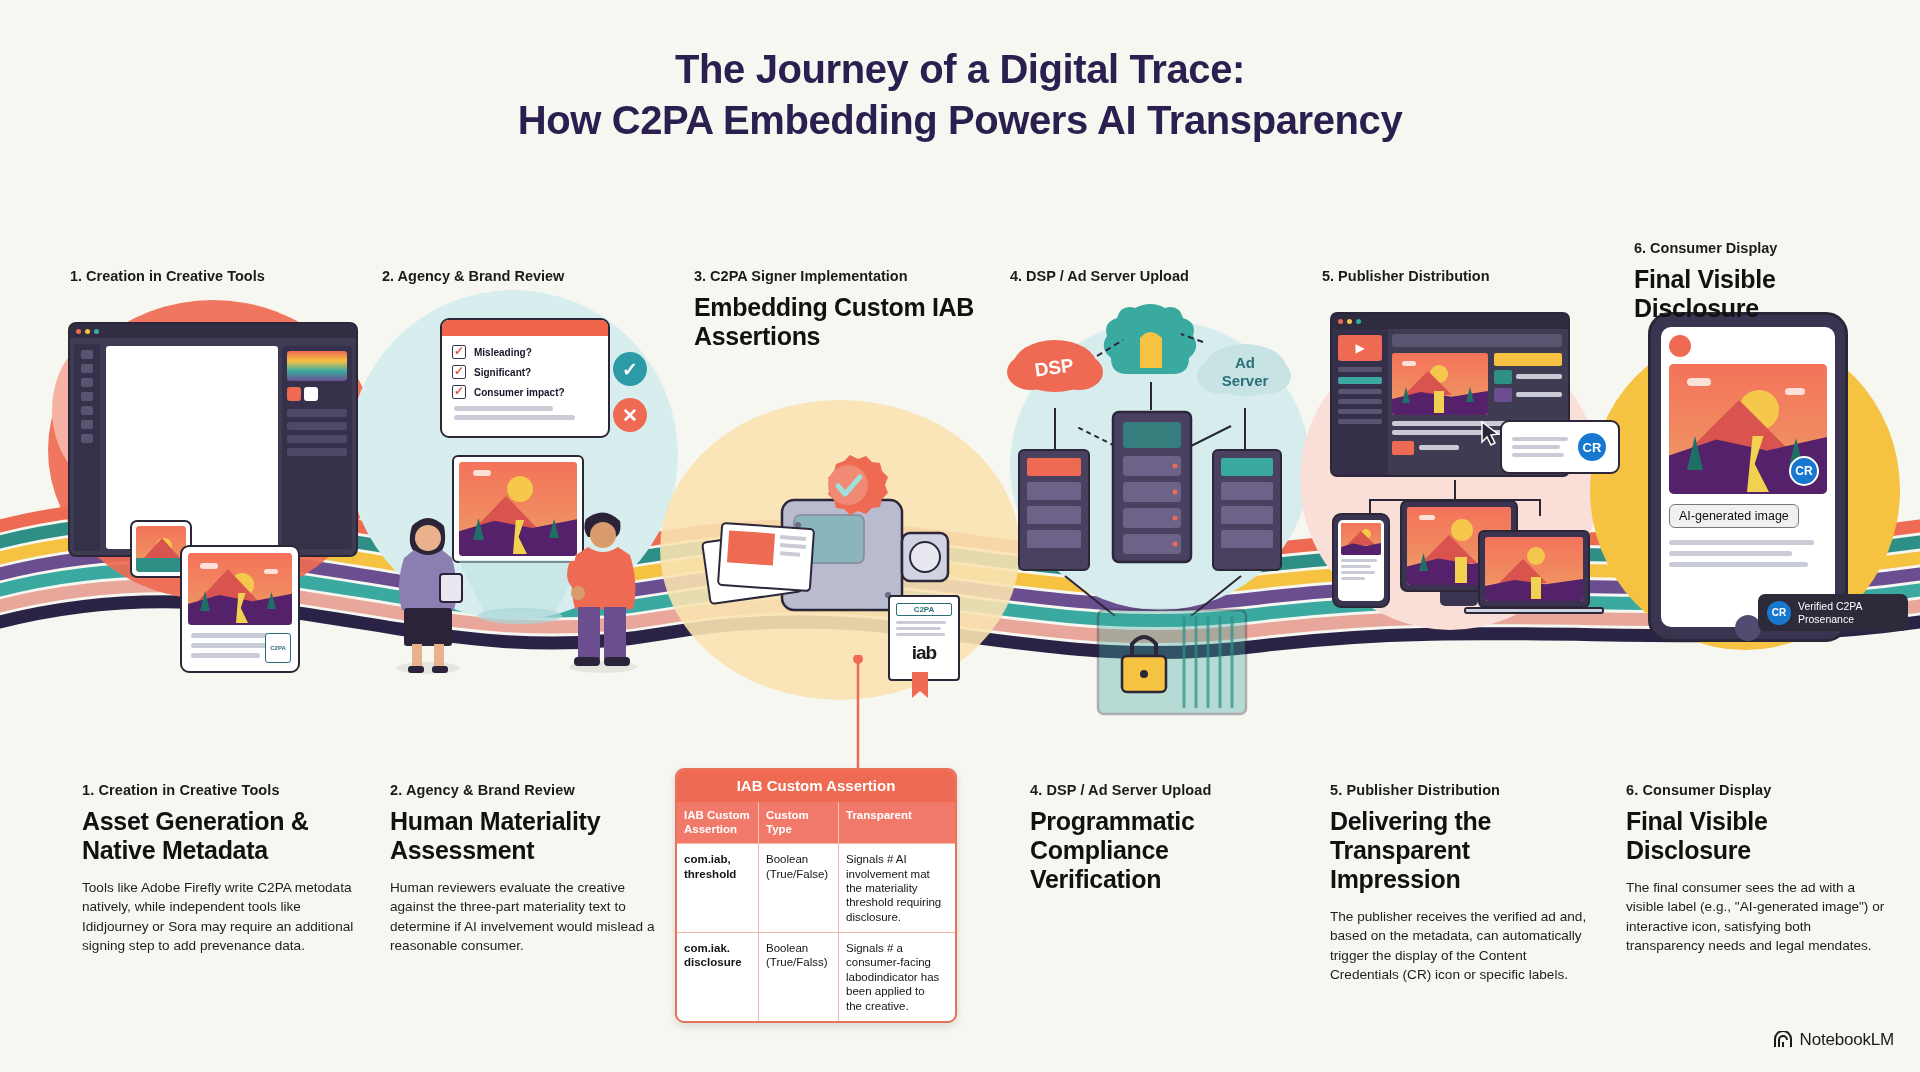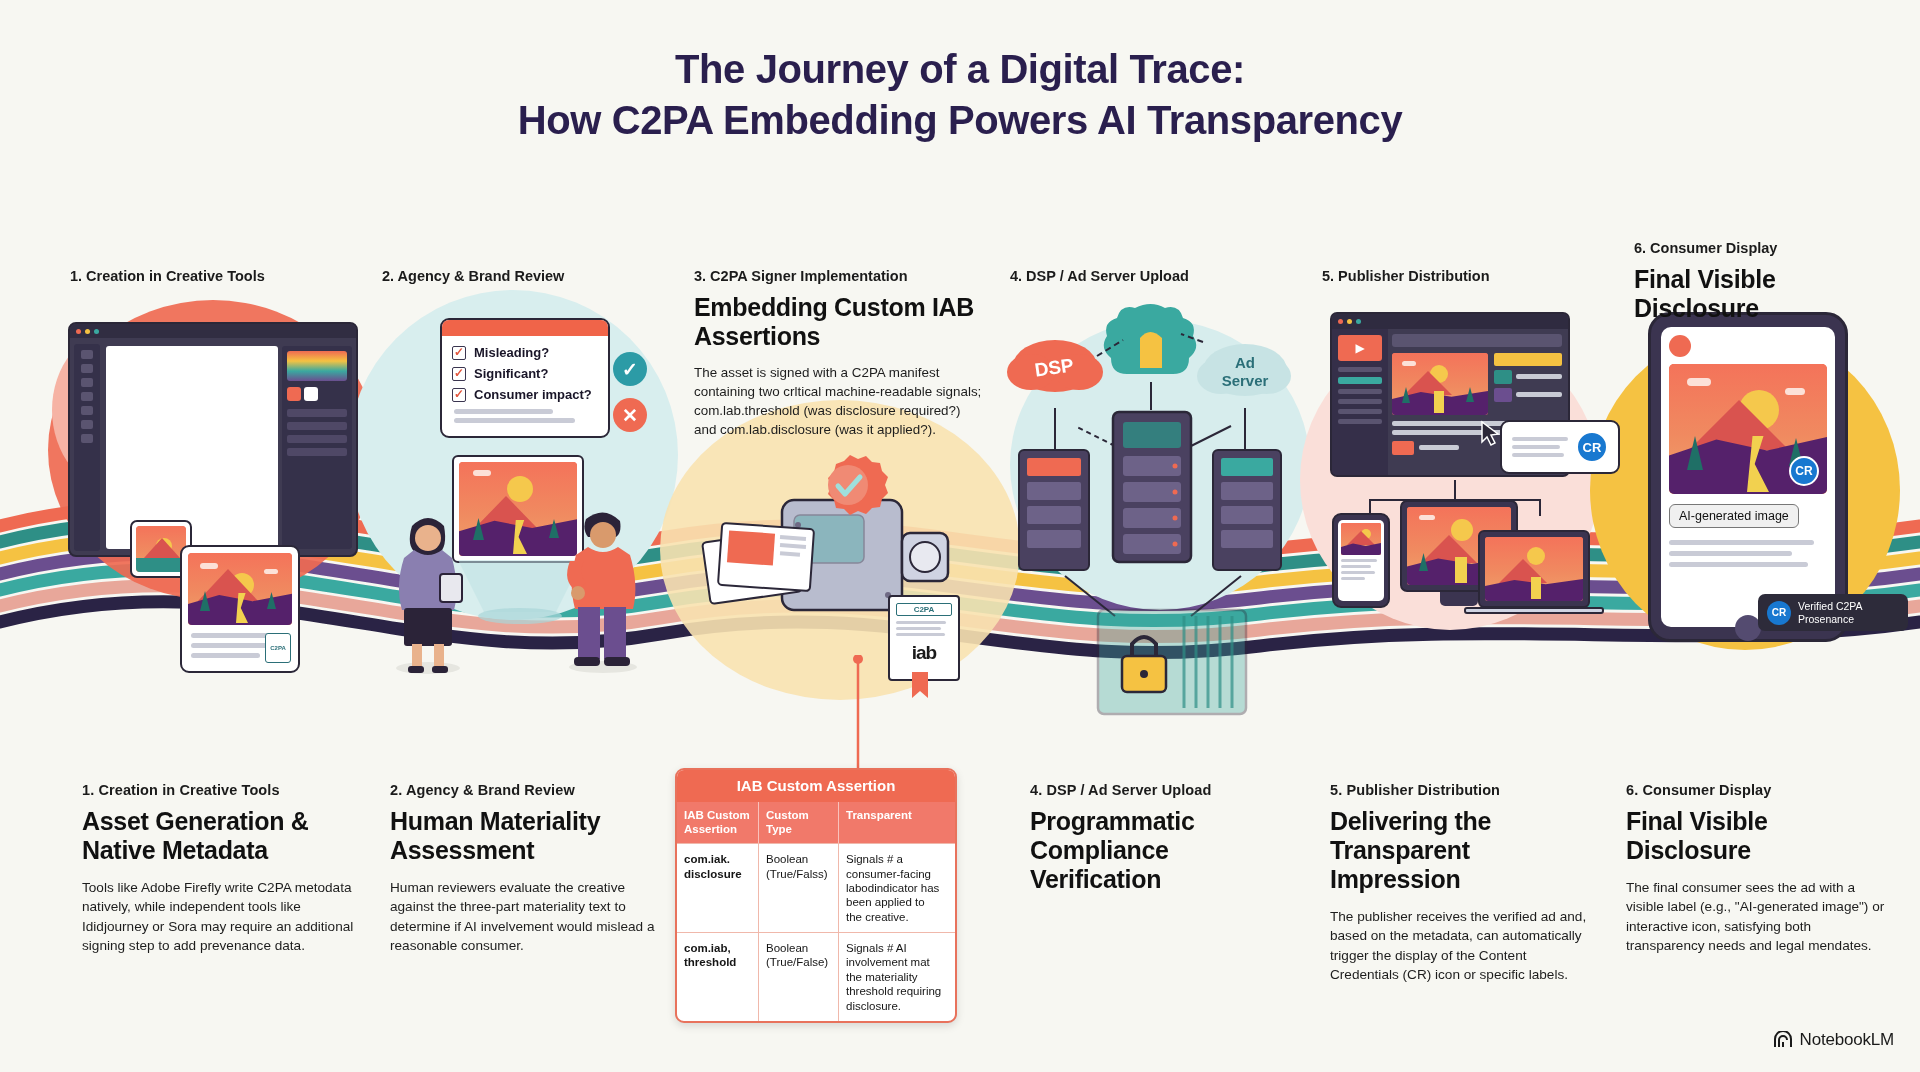--- a/index.html
+++ b/index.html
@@ -78,21 +78,21 @@
   .checklist {
     background: #fff; border: 2px solid #2b2738; border-radius: 9px; overflow: hidden;
   }
   .checklist-top { height: 16px; background: #f06449; }
   .chk-row { display: flex; align-items: center; gap: 8px; padding: 3px 10px; }
   .chk-box {
     width: 14px; height: 14px; border: 1.6px solid #3a3550; border-radius: 2px;
     color: #e2563e; font-size: 12px; line-height: 11px; text-align: center; font-weight: bold;
     background: #fff;
   }
-  .chk-label { font-size: 13px; font-weight: bold; color: #191528; }
+  .chk-label { font-size: 10px; font-weight: bold; color: #191528; }
 
   .circ-btn {
     width: 34px; height: 34px; border-radius: 50%;
     display: flex; align-items: center; justify-content: center;
     color: #fff; font-size: 19px; font-weight: bold;
   }
 
   
   .iab-table {
     position: absolute; z-index: 9; background: #fff;
@@ -355,28 +355,28 @@
   </svg>
 
   <div class="iab-table" style="left:675px;top:768px;width:282px;">
     <div class="iab-title">IAB Custom Assertion</div>
     <div class="iab-head">
       <div class="c1">IAB Custom Assertion</div>
       <div class="c2">Custom Type</div>
       <div class="c3">Transparent</div>
     </div>
     <div class="iab-row">
+      <div class="c1">com.iab, threshold</div>
+      <div class="c2">Boolean (True/False)</div>
+      <div class="c3">Signals # AI involvement mat the materiality threshold requiring disclosure.</div>
+    </div>
+    <div class="iab-row">
       <div class="c1">com.iak. disclosure</div>
       <div class="c2">Boolean (True/Falss)</div>
       <div class="c3">Signals # a consumer-facing labodindicator has been applied to the creative.</div>
-    </div>
-    <div class="iab-row">
-      <div class="c1">com.iab, threshold</div>
-      <div class="c2">Boolean (True/False)</div>
-      <div class="c3">Signals # AI involvement mat the materiality threshold requiring disclosure.</div>
     </div>
   </div>
 
   <svg class="art" style="left:1005px;top:300px;width:290px;height:390px;">
 
     <path d="M130,8 q16,-8 30,0 q14,-4 18,10 q14,4 10,18 q8,12 -4,22 q0,16 -16,16 l-46,0 q-16,0 -16,-16 q-12,-10 -4,-22 q-4,-14 10,-18 q4,-14 18,-10Z" fill="#3aa9a0"></path>
     <path d="M135,38 q10,-12 22,0 l0,30 l-22,0Z" fill="#f5c242"></path>
 
     <ellipse cx="50" cy="66" rx="42" ry="26" fill="#ef6a52"></ellipse>
     <ellipse cx="26" cy="72" rx="24" ry="18" fill="#ef6a52"></ellipse>
@@ -595,21 +595,20 @@
 
   <div class="col" style="left:70px;top:268px;width:250px;">
     <div class="eyebrow-top">1. Creation in Creative Tools</div>
   </div>
   <div class="col" style="left:382px;top:268px;width:250px;">
     <div class="eyebrow-top">2. Agency &amp; Brand Review</div>
   </div>
   <div class="col" style="left:694px;top:268px;width:292px;">
     <div class="eyebrow-top" style="margin-bottom:9px;">3. C2PA Signer Implementation</div>
     <div class="headline-top" style="margin-bottom:12px;">Embedding Custom IAB Assertions</div>
-    <div class="body-top">The asset is signed with a C2PA manifest containing two crltical machine-readable signals; com.lab.threshold (was disclosure required?) and com.lab.disclosure (was it applied?).</div>
   </div>
   <div class="col" style="left:1010px;top:268px;width:250px;">
     <div class="eyebrow-top">4. DSP / Ad Server Upload</div>
   </div>
   <div class="col" style="left:1322px;top:268px;width:250px;">
     <div class="eyebrow-top">5. Publisher Distribution</div>
   </div>
   <div class="col" style="left:1634px;top:240px;width:230px;">
     <div class="eyebrow-top" style="margin-bottom:9px;">6. Consumer Display</div>
     <div class="headline-top">Final Visible Disclosure</div>

